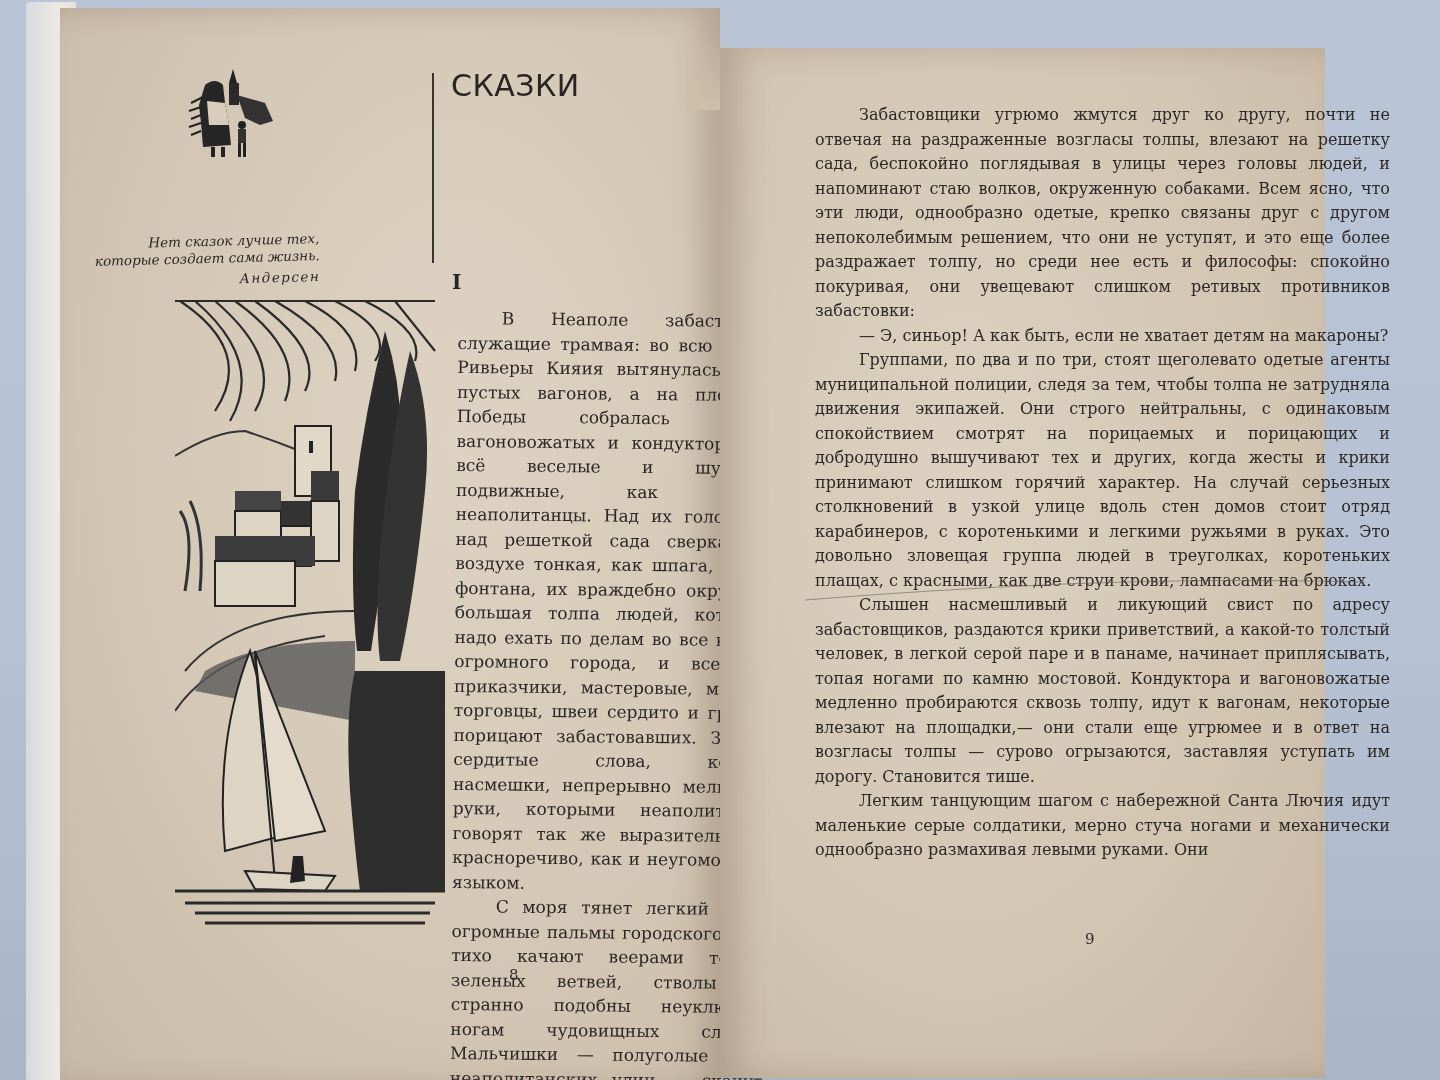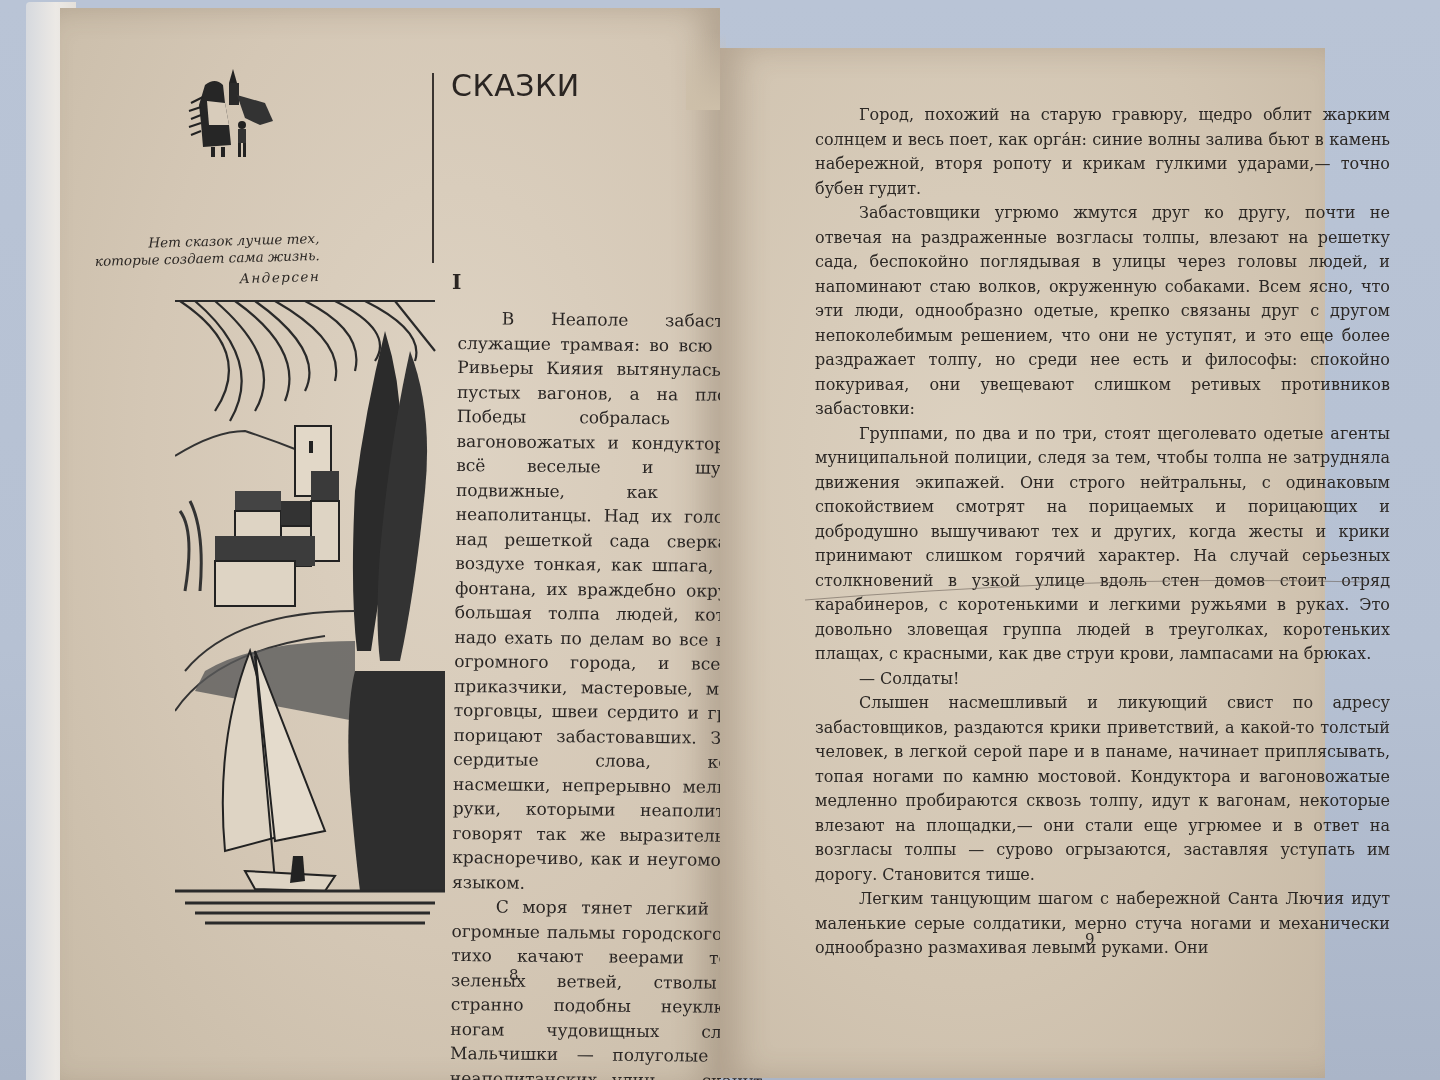--- a/index.html
+++ b/index.html
@@ -118,24 +118,23 @@
     </div>
 
     <div class="pagenum pn-left">8</div>
   </div>
 
   <div class="gutter-curl"></div>
 
   <div class="page-right"></div>
 
   <div class="text-right">
-    <p class="para">Город, похожий на старую гравюру, щедро облит жарким солнцем и весь поет, как орга́н: синие волны залива бьют в камень набережной, вторя ропоту и крикам гулкими ударами,— точно бубен гудит.</p>
     <p class="para">Забастовщики угрюмо жмутся друг ко другу, почти не отвечая на раздраженные возгласы толпы, влезают на решетку сада, беспокойно поглядывая в улицы через головы людей, и напоминают стаю волков, окруженную собаками. Всем ясно, что эти люди, однообразно одетые, крепко связаны друг с другом непоколебимым решением, что они не уступят, и это еще более раздражает толпу, но среди нее есть и философы: спокойно покуривая, они увещевают слишком ретивых противников забастовки:</p>
+    <p class="para">— Э, синьор! А как быть, если не хватает детям на макароны?</p>
     <p class="para">Группами, по два и по три, стоят щеголевато одетые агенты муниципальной полиции, следя за тем, чтобы толпа не затрудняла движения экипажей. Они строго нейтральны, с одинаковым спокойствием смотрят на порицаемых и порицающих и добродушно вышучивают тех и других, когда жесты и крики принимают слишком горячий характер. На случай серьезных столкновений в узкой улице вдоль стен домов стоит отряд карабинеров, с коротенькими и легкими ружьями в руках. Это довольно зловещая группа людей в треуголках, коротеньких плащах, с красными, как две струи крови, лампасами на брюках.</p>
-    <p class="para">— Солдаты!</p>
     <p class="para">Слышен насмешливый и ликующий свист по адресу забастовщиков, раздаются крики приветствий, а какой-то толстый человек, в легкой серой паре и в панаме, начинает приплясывать, топая ногами по камню мостовой. Кондуктора и вагоновожатые медленно пробираются сквозь толпу, идут к вагонам, некоторые влезают на площадки,— они стали еще угрюмее и в ответ на возгласы толпы — сурово огрызаются, заставляя уступать им дорогу. Становится тише.</p>
     <p class="para">Легким танцующим шагом с набережной Санта Лючия идут маленькие серые солдатики, мерно стуча ногами и механически однообразно размахивая левыми руками. Они</p>
   </div>
 
   <svg class="crease" viewBox="0 0 560 30">
     <path d="M0 22 Q120 12 260 6 Q400 0 560 4" stroke="#6a6058" stroke-width="1" fill="none" opacity="0.6"></path>
   </svg>
 
   <div class="pagenum pn-right">9</div>
 </div>

